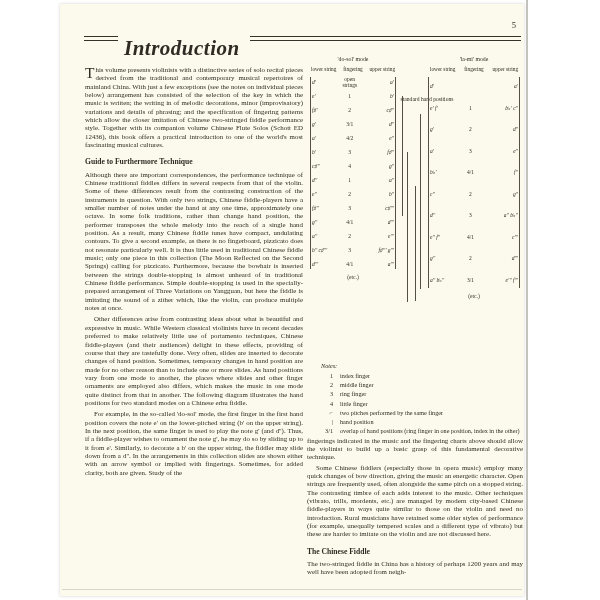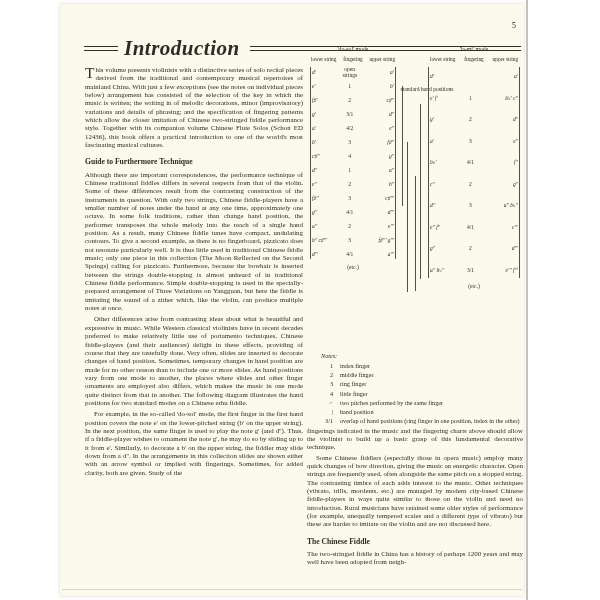--- a/index.html
+++ b/index.html
@@ -10,29 +10,29 @@
   }
   .page{
     position:absolute;left:60px;top:4px;width:464px;height:592px;
     background:#fcfaec;
     box-shadow:0 0 3px rgba(0,0,0,0.18);
   }
   .scan-right{position:absolute;left:526px;top:0;width:2px;height:600px;background:#c3c2bc;}
   .scan-bottom{position:absolute;left:62px;top:589px;width:460px;height:1px;background:#d8d6cc;}
   .page-number{position:absolute;right:8px;top:16px;font-size:8.5px;}
   
-  .title-row{position:absolute;left:24px;right:3px;top:32px;display:flex;align-items:center;}
+  .title-row{position:absolute;left:24px;right:3px;top:32px;display:flex;}
   .rule{height:3px;border-top:1.6px solid #35312a;border-bottom:0.9px solid #35312a;}
   .rule-left{width:34px;}
   .rule-right{flex:1;}
   .title{font-size:21px;font-style:italic;font-weight:600;margin:0 10px 0 6px;letter-spacing:0.5px;}
   
   .col{position:absolute;font-size:6.9px;line-height:1.21;text-align:justify;}
   .left-col{left:25px;top:62px;width:218px;}
-  .right-col{left:247px;top:40px;width:216px;}
+  .right-col{left:247px;top:50px;width:216px;}
   .para{margin:0 0 3px 0;}
   .left-col .plist p:not(:first-child){text-indent:9px;}
   .rtext p:not(:first-child){text-indent:9px;}
   .rtext p{margin:0 0 2px 0;}
   h2{font-size:7.6px;margin:8px 0 4px 0;font-weight:bold;}
   .dropcap{float:left;font-size:15.5px;line-height:12px;padding:1px 1px 0 0;}
   
   .diagram{position:relative;height:302px;font-size:5.5px;line-height:1.15;text-align:left;}
   .chart{position:absolute;top:2px;}
   .chart-a{left:2px;width:88px;}

